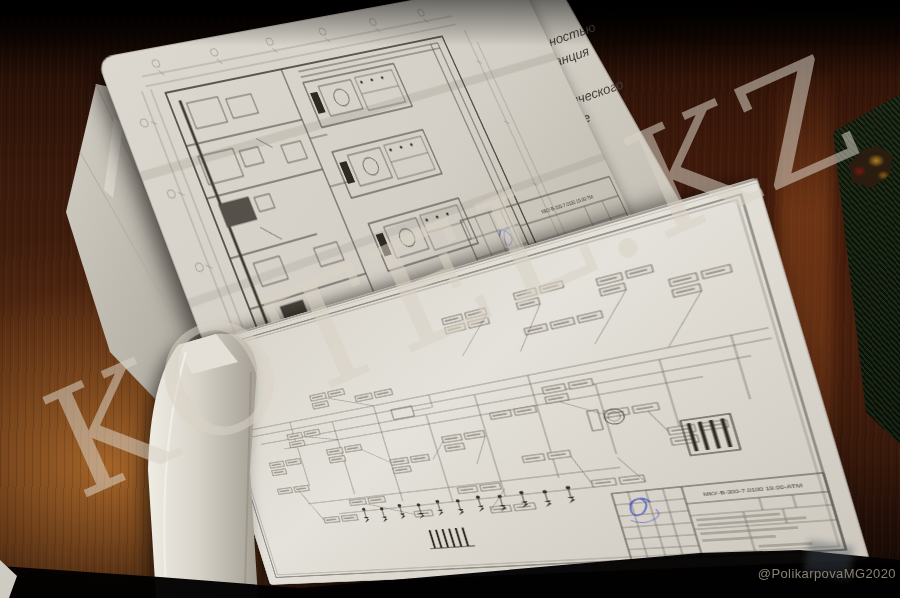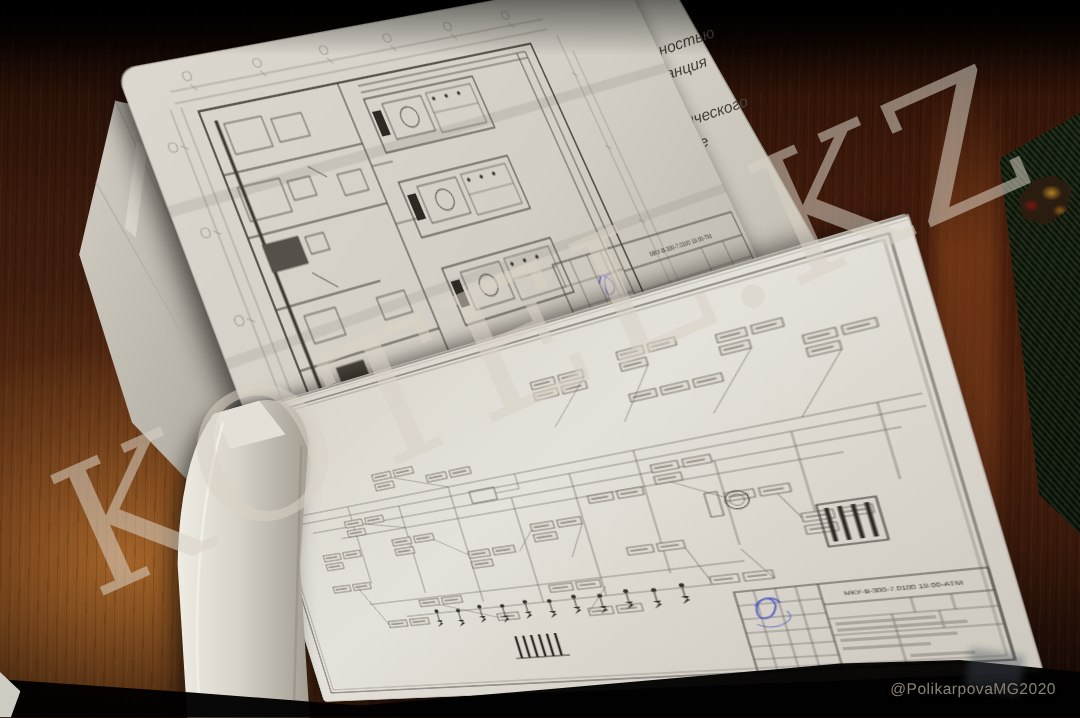--- a/index.html
+++ b/index.html
@@ -84,21 +84,21 @@
   }
   
   .watermark{
     position:absolute;left:58px;top:378px;
     transform:rotate(-24deg);transform-origin:0 50%;
     font-family:"DejaVu Serif",serif;
     font-size:150px;line-height:150px;letter-spacing:8px;
     color:rgba(216,209,197,.55);white-space:nowrap;pointer-events:none;
   }
   .credit{
-    position:absolute;right:20px;top:566px;
+    position:absolute;right:4px;top:566px;
     font-size:13px;letter-spacing:.4px;color:#8a8173;
     text-shadow:0 0 4px rgba(0,0,0,.9);
   }
   text{font-family:"Liberation Sans",sans-serif;}
   .gost{font-style:italic;}
 </style>
 </head>
 <body>
 
 <div class="stage">

